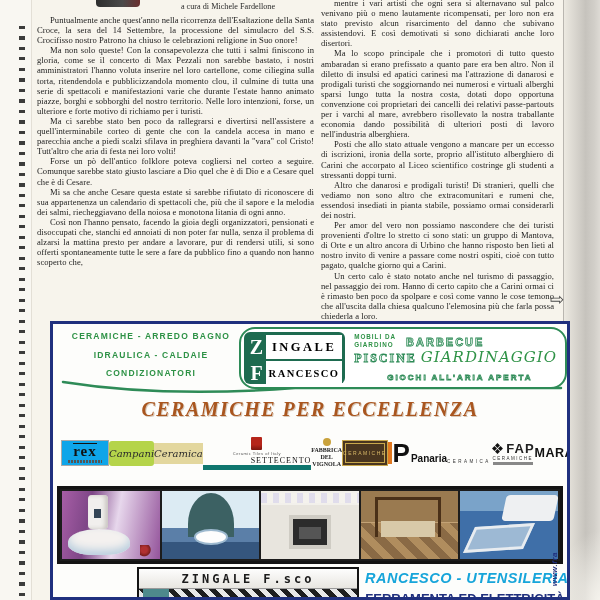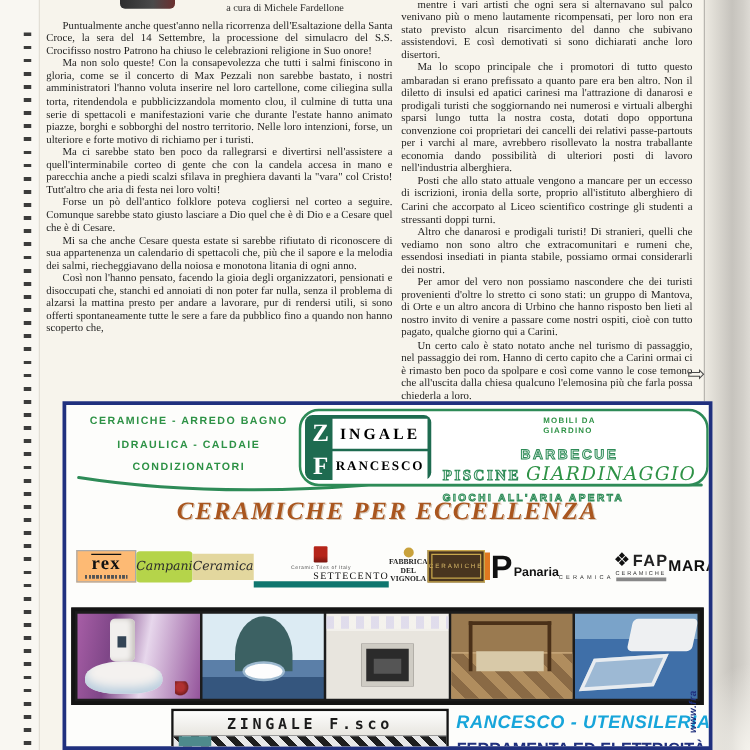--- a/index.html
+++ b/index.html
@@ -48,38 +48,38 @@
   .zf-row { flex:1; display:flex; align-items:stretch; }
   .zf-big { width:19px; color:#fff; font-family:"Liberation Serif",serif; font-weight:bold;
     font-size:20px; line-height:24px; text-align:center; }
   .zf-bar { flex:1; background:#fff; display:flex; align-items:center; justify-content:center;
     color:#000000; font-weight:bold; font-family:"Liberation Serif",serif; }
   .zf-bar.top { font-size:12.5px; letter-spacing:2.5px; }
   .zf-bar.bot { font-size:10.5px; letter-spacing:1.5px; }
 
   .svc-right { flex:1; padding:4px 8px 5px 6px; display:flex; flex-direction:column;
     justify-content:space-between; }
-  .svc-r1 { display:flex; align-items:center; gap:10px;flex-direction:column; }
+  .svc-r1 { display:flex; align-items:flex-end; gap:10px; }
   .mdg { color:#2e9246; font-weight:bold; font-size:6.3px; letter-spacing:1px; line-height:7.5px; }
   .outline { color:#e9f5ee; -webkit-text-stroke:0.8px #2e8b57; font-weight:bold; }
   .barbecue { font-size:11px; letter-spacing:2px; }
   .svc-r2 { display:flex; align-items:baseline; gap:4px; }
   .piscine { font-family:"Liberation Serif",serif; font-size:12px; letter-spacing:2px; }
   .giardinaggio { font-family:"DejaVu Serif",serif; font-style:italic; color:#2e9246;
     font-size:15px; letter-spacing:1px; }
-  .giochi { font-size:8px; letter-spacing:2px; }
+  .giochi { font-size:8px; letter-spacing:2px;margin-left:33px; }
 
   .headline { position:absolute; left:0; top:74px; width:100%; text-align:center;
     font-family:"Liberation Serif",serif; font-style:italic; font-weight:bold;
     font-size:20px; letter-spacing:1.5px; color:#a9561f; text-shadow:1px 1px 0 #d8c9ba; }
 
   .brands { position:absolute; left:4px; top:100px; width:506px; height:58px;
     display:flex; align-items:center; justify-content:space-between; padding:0 4px; }
   .brand { display:flex; flex-direction:column; align-items:center; }
-  .b-rex { border:1px solid #aaa; background:#fdba74; padding:2px 6px; }
+  .b-rex { border:1px solid #aaa; background:#0ea5e9; padding:2px 6px; }
   .b-rex .rex-name { font-family:"Liberation Serif",serif; font-weight:bold; font-size:15px;
     color:#111; line-height:15px; letter-spacing:1px; border-top:1.5px solid #111; }
   .b-rex .rex-rule { width:34px; height:3px; margin-top:1px;
     background:repeating-linear-gradient(to right,#555 0 2px,transparent 2px 3px); }
   .b-lime { background:#b5d44a; border-radius:3px; width:64px; height:25px;
     display:flex; align-items:center; justify-content:center; }
   .b-lime span, .b-cream span { font-family:"DejaVu Serif",serif; font-style:italic;
     font-size:10px; color:#2c2c2c; }
   .b-cream { background:#e3d79e; width:74px; height:21px;
     display:flex; align-items:center; justify-content:center; }

